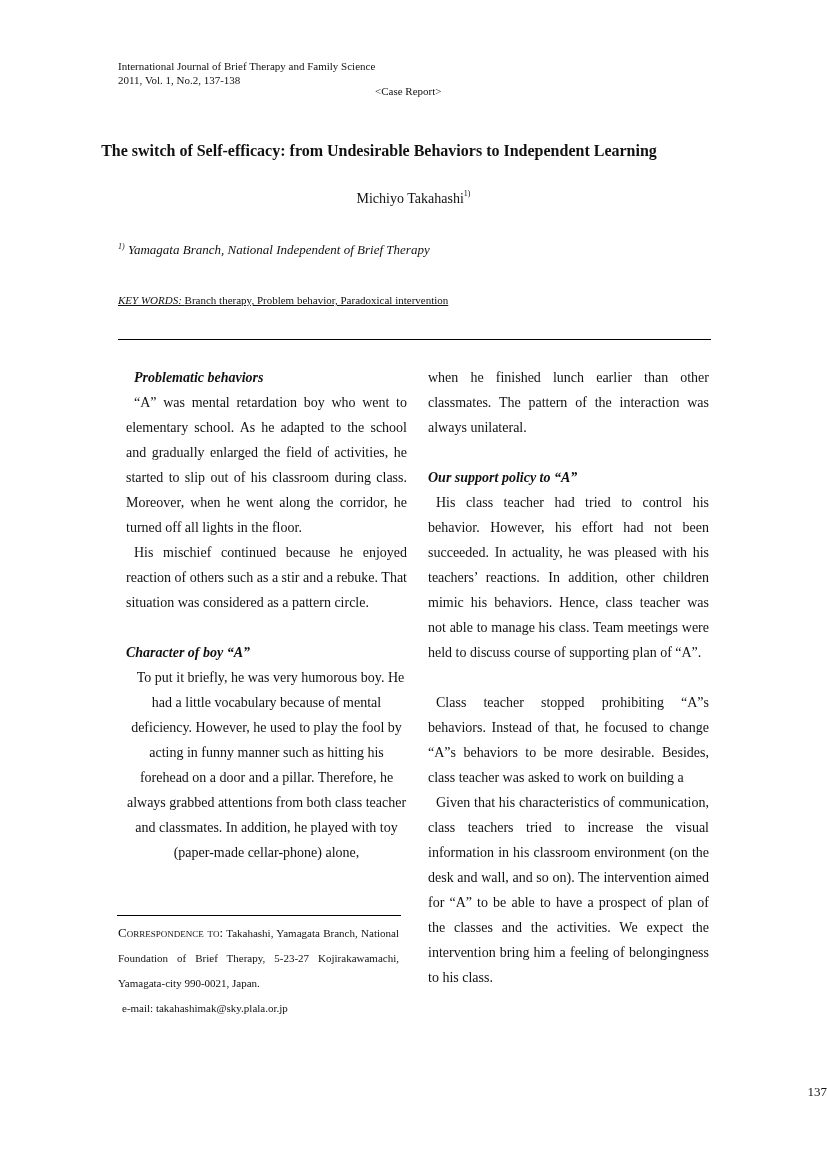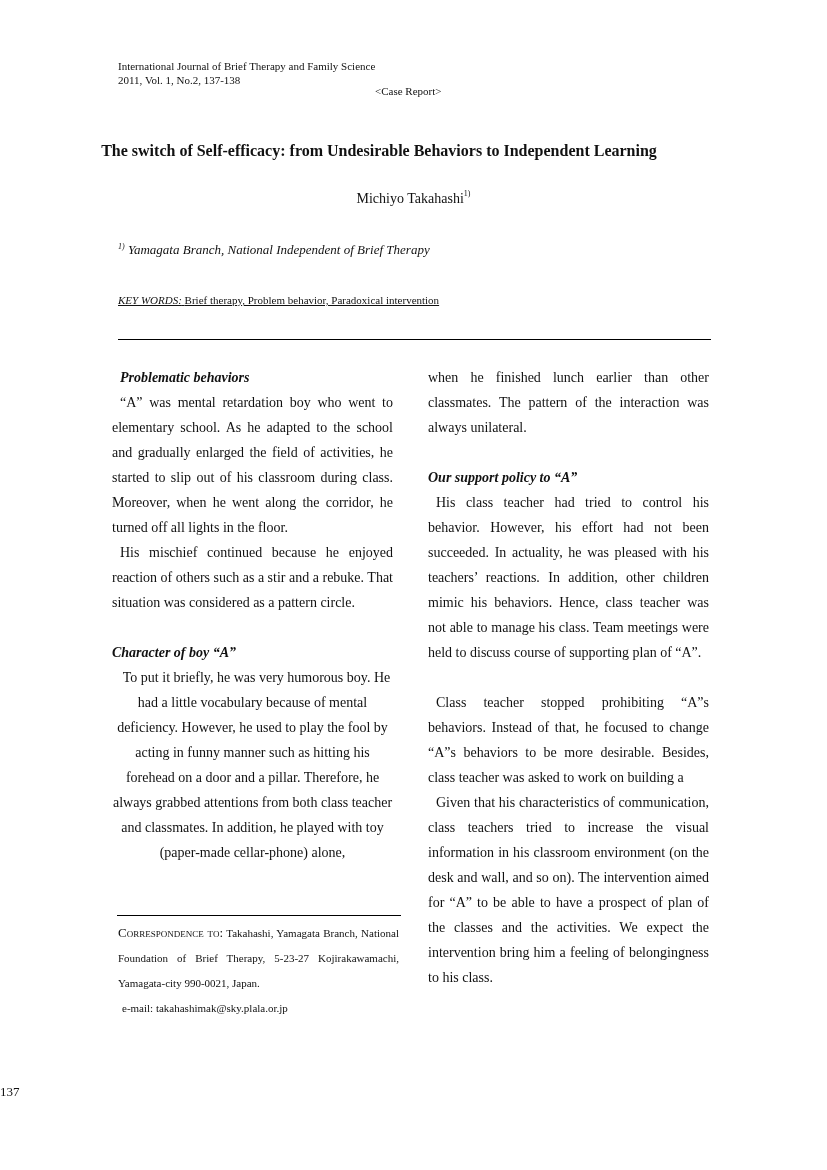--- a/index.html
+++ b/index.html
@@ -12,27 +12,27 @@
   .author sup { font-size:8px; vertical-align:top; position:relative; top:-2px; }
   .affil { left:118px; top:242px; font-size:13px; font-style:italic; }
   .affil sup { font-size:8px; vertical-align:top; }
   .keywords { left:118px; top:294px; font-size:11px; text-decoration:underline; }
   .keywords .kw-label { font-style:italic; }
   .rule { left:118px; top:339px; width:593px; height:0; border-top:1.5px solid #000; }
   .col { width:281px; font-size:14px; line-height:25px; text-align:justify; }
   .col p { margin:0; text-indent:8px; }
   .col h3 { margin:0; font-size:14px; font-style:italic; font-weight:bold; line-height:25px; }
   .col .gap { height:25px; }
-  .left { left:112px; top:365px;font-family:Liberation Serif, serif; }
+  .left { left:126px; top:365px;font-family:Liberation Serif, serif; }
   .right { left:428px; top:365px; }
   .corr-rule { left:117px; top:915px; width:284px; border-top:1px solid #000; }
   .corr { left:118px; top:920px; width:281px; font-size:11px; line-height:25px; text-align:justify; }
   .corr .sc { font-variant:small-caps; font-size:13px; }
   .corr p { margin:0; }
-  .pagenum { left:0; width:827px; top:1084px; text-align:left; font-size:13px; }
+  .pagenum { left:0; width:827px; top:1084px; text-align:right; font-size:13px; }
 </style>
 </head>
 <body>
 
 <div class="abs journal">
   <div>International Journal of Brief Therapy and Family Science</div>
   <div>2011, Vol. 1, No.2, 137-138</div>
 </div>
 <div class="abs casereport">&lt;Case Report&gt;</div>
 
@@ -42,21 +42,21 @@
   <span>Michiyo Takahashi</span><sup>1)</sup>
 </div>
 
 <div class="abs affil">
   <sup>1)</sup>
   <span>Yamagata Branch, National Independent of Brief Therapy</span>
 </div>
 
 <div class="abs keywords">
   <span class="kw-label">KEY WORDS:</span>
-  <span>Brief therapy, Problem behavior, Paradoxical intervention</span>
+  <span>Branch therapy, Problem behavior, Paradoxical intervention</span>
 </div>
 
 <div class="abs rule"></div>
 
 <div class="abs col left">
   <h3 style="padding-left:8px;">Problematic behaviors</h3>
   <p>“A” was mental retardation boy who went to elementary school. As he adapted to the school and gradually enlarged the field of activities, he started to slip out of his classroom during class. Moreover, when he went along the corridor, he turned off all lights in the floor.</p>
   <p>His mischief continued because he enjoyed reaction of others such as a stir and a rebuke. That situation was considered as a pattern circle.</p>
   <div class="gap"></div>
   <h3>Character of boy “A”</h3>

